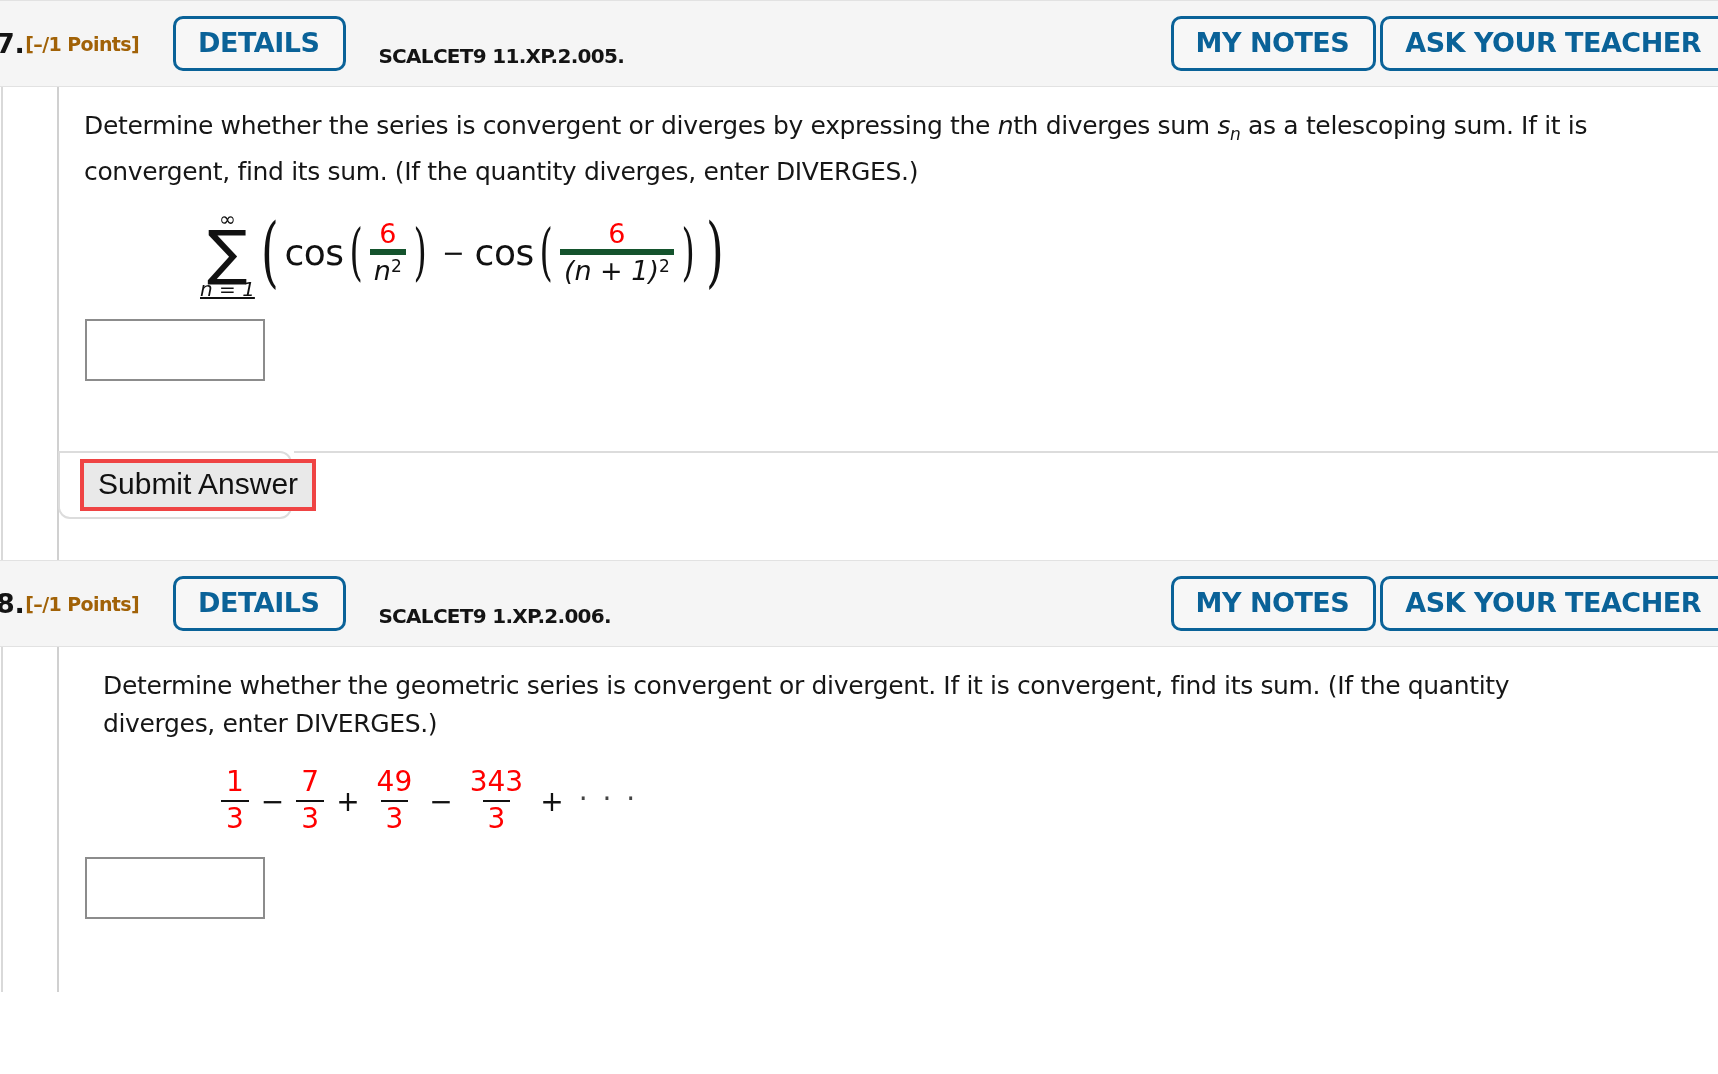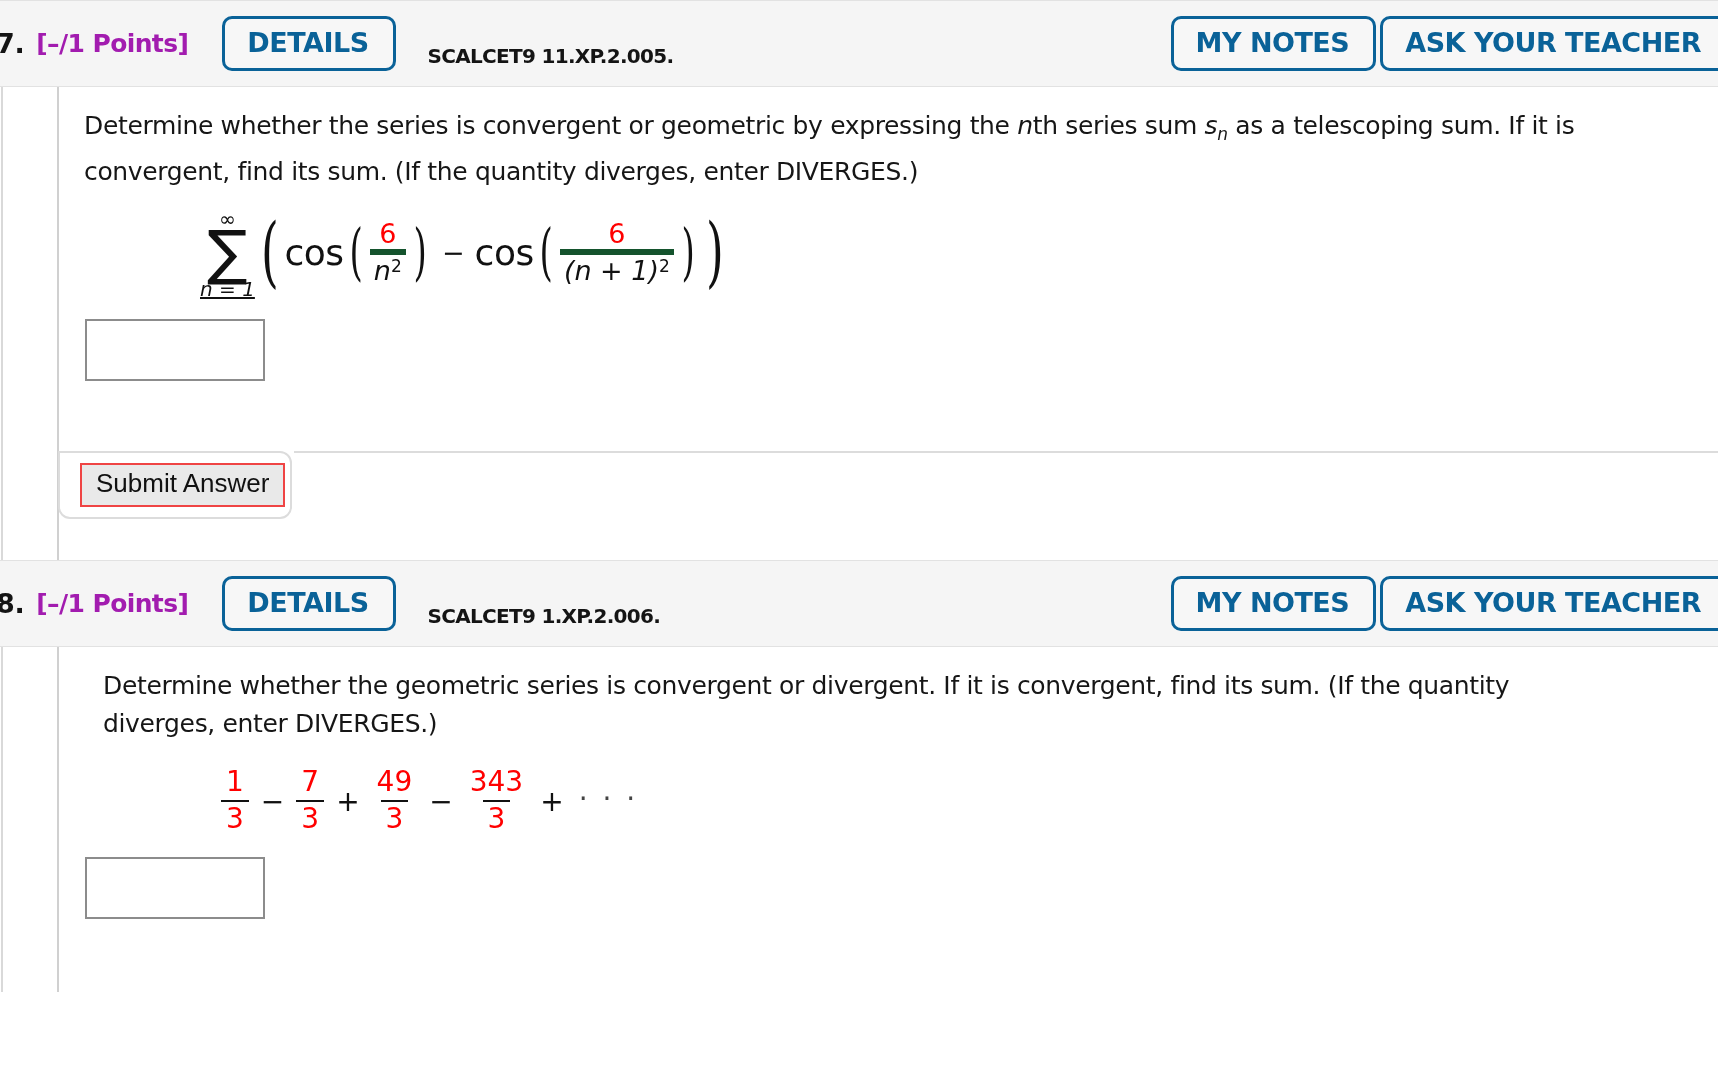--- a/index.html
+++ b/index.html
@@ -37,25 +37,25 @@
     font-weight: bold;
     font-size: 27px;
     color: #141414;
     letter-spacing: -0.4px;
     white-space: nowrap;
     margin-left: -4px;
   }
   .prob-points {
     font-family: "DejaVu Sans", sans-serif;
     font-weight: bold;
-    font-size: 25px;
-    color: #a21caf;
+    font-size: 19px;
+    color: #a16207;
     letter-spacing: -0.6px;
     white-space: nowrap;
-    margin-left: 12px;
+    margin-left: 1px;
   }
   .pill-btn {
     border: 3px solid #0a6298;
     border-radius: 10px;
     background: #f7f7f7;
     color: #0a6298;
     font-family: "DejaVu Sans", sans-serif;
     font-weight: bold;
     font-size: 27px;
     letter-spacing: -0.5px;
@@ -270,24 +270,24 @@
   .submit-rail {
     position: absolute;
     left: 234px;
     top: -2px;
     height: 2px;
     width: 1484px;
     background: #dcdcdc;
   }
   .submit-btn {
     font-family: "Liberation Sans", sans-serif;
-    font-size: 26px;
+    font-size: 30px;
     color: #111;
     background: #e9e9e9;
-    border: 2px solid #ef4444;
+    border: 4px solid #ef4444;
     padding: 4px 14px 6px 14px;
     line-height: 1.12;
     cursor: pointer;
     white-space: nowrap;
   }
 </style>
 </head>
 <body>
 
 <div class="problem">
@@ -299,21 +299,21 @@
     <span class="prob-code">SCALCET9 11.XP.2.005.</span>
     <span class="header-spacer"></span>
     <button class="pill-btn mynotes-btn">MY NOTES</button>
     <button class="pill-btn askteacher-btn">ASK YOUR TEACHER</button>
   </div>
 
   <div class="prob-body" style="height:473px;">
     <div class="rule-outer"></div>
     <div class="rule-inner"></div>
 
-    <div class="q-text"><span>Determine whether the series is convergent or geometric by expressing the </span><i>n</i><span>th series sum </span><i>s</i><sub>n</sub><span> as a telescoping sum. If it is convergent, find its sum. (If the quantity diverges, enter DIVERGES.)</span></div>
+    <div class="q-text"><span>Determine whether the series is convergent or diverges by expressing the </span><i>n</i><span>th diverges sum </span><i>s</i><sub>n</sub><span> as a telescoping sum. If it is convergent, find its sum. (If the quantity diverges, enter DIVERGES.)</span></div>
 
     <div class="math-block">
       <span class="mrow">
         <span class="sigma-wrap">
           <span class="sigma-top">∞</span>
           <span class="sigma-glyph">∑</span>
           <span class="sigma-bot">n = 1</span>
         </span>
         <span class="paren-big">(</span>
         <span class="cosfn">cos</span>

